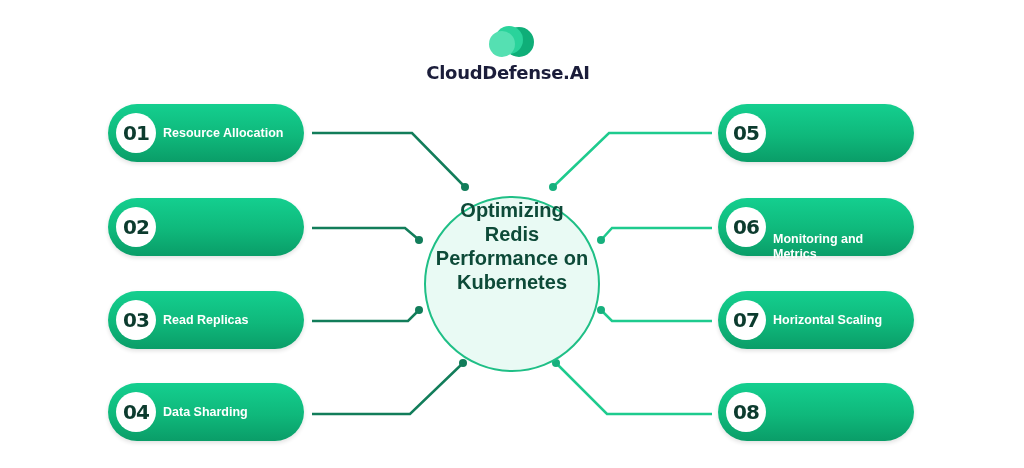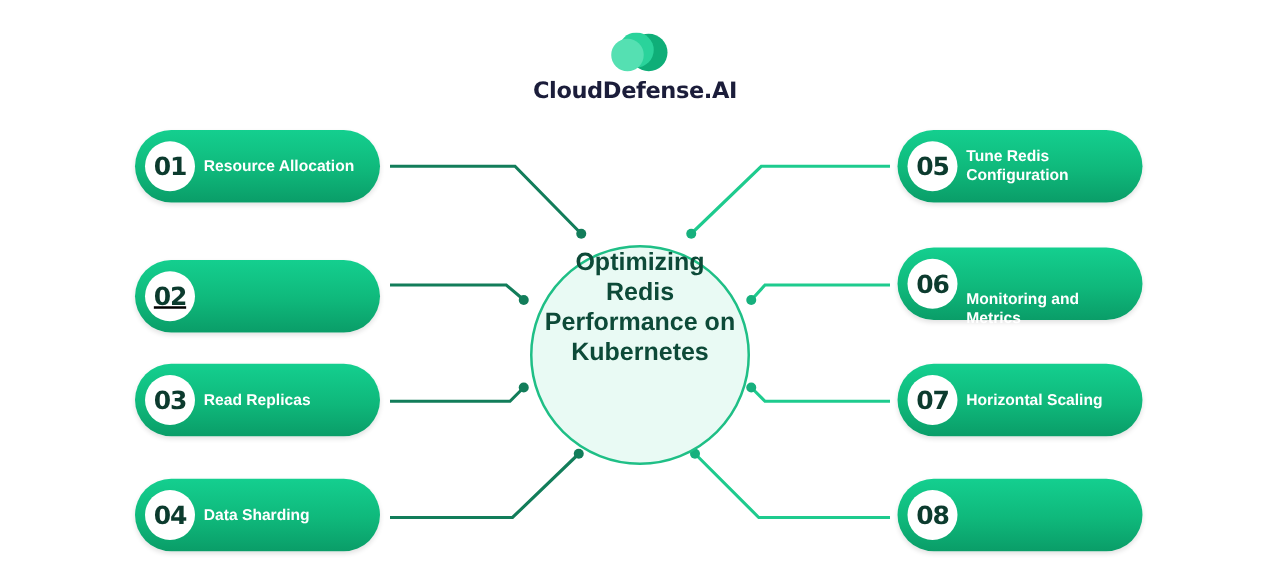--- a/index.html
+++ b/index.html
@@ -76,35 +76,34 @@
 </svg>
 
 <div class="center">
   <div class="center-text">Optimizing Redis Performance on Kubernetes</div>
 </div>
 
 <div class="pill" style="left:108px; top:104px;">
   <div class="badge">01</div>
   <div class="pill-label">Resource Allocation</div>
 </div>
-<div class="pill" style="left:108px; top:208px;text-decoration:underline;">
+<div class="pill" style="left:108px; top:198px;">
   <div class="badge">02</div>
 </div>
 <div class="pill" style="left:108px; top:291px;">
   <div class="badge">03</div>
   <div class="pill-label">Read Replicas</div>
 </div>
 <div class="pill" style="left:108px; top:383px;">
   <div class="badge">04</div>
   <div class="pill-label">Data Sharding</div>
 </div>
 
 <div class="pill" style="left:718px; top:104px;">
   <div class="badge">05</div>
-  <div class="pill-label" style="max-width:90px;">Tune Redis Configuration</div>
 </div>
 <div class="pill" style="left:718px; top:198px;">
   <div class="badge">06</div>
   <div class="pill-label" style="max-width:100px;margin-top:40px;">Monitoring and Metrics</div>
 </div>
 <div class="pill" style="left:718px; top:291px;">
   <div class="badge">07</div>
   <div class="pill-label">Horizontal Scaling</div>
 </div>
 <div class="pill" style="left:718px; top:383px;">

